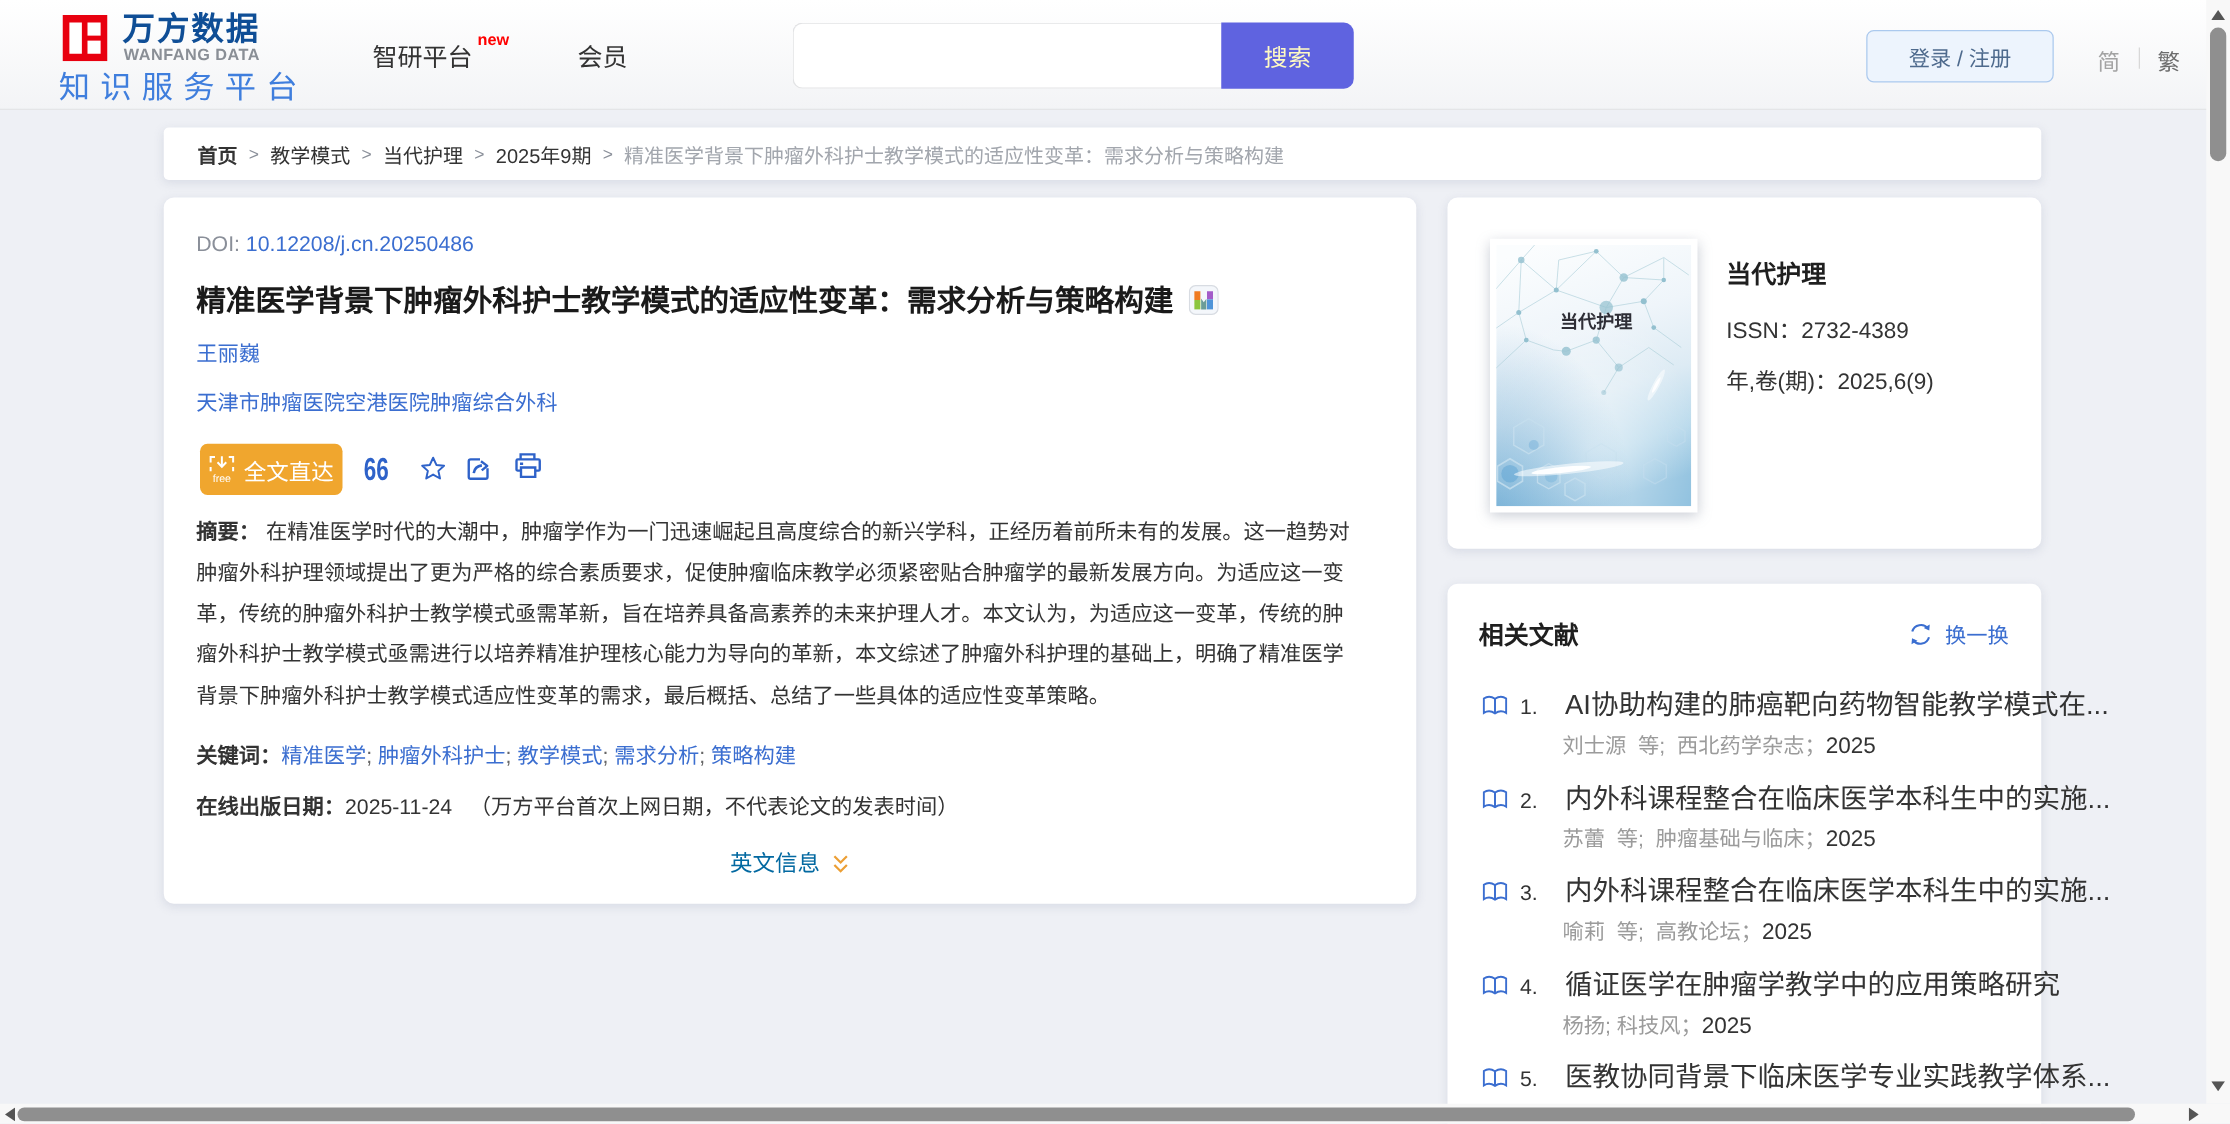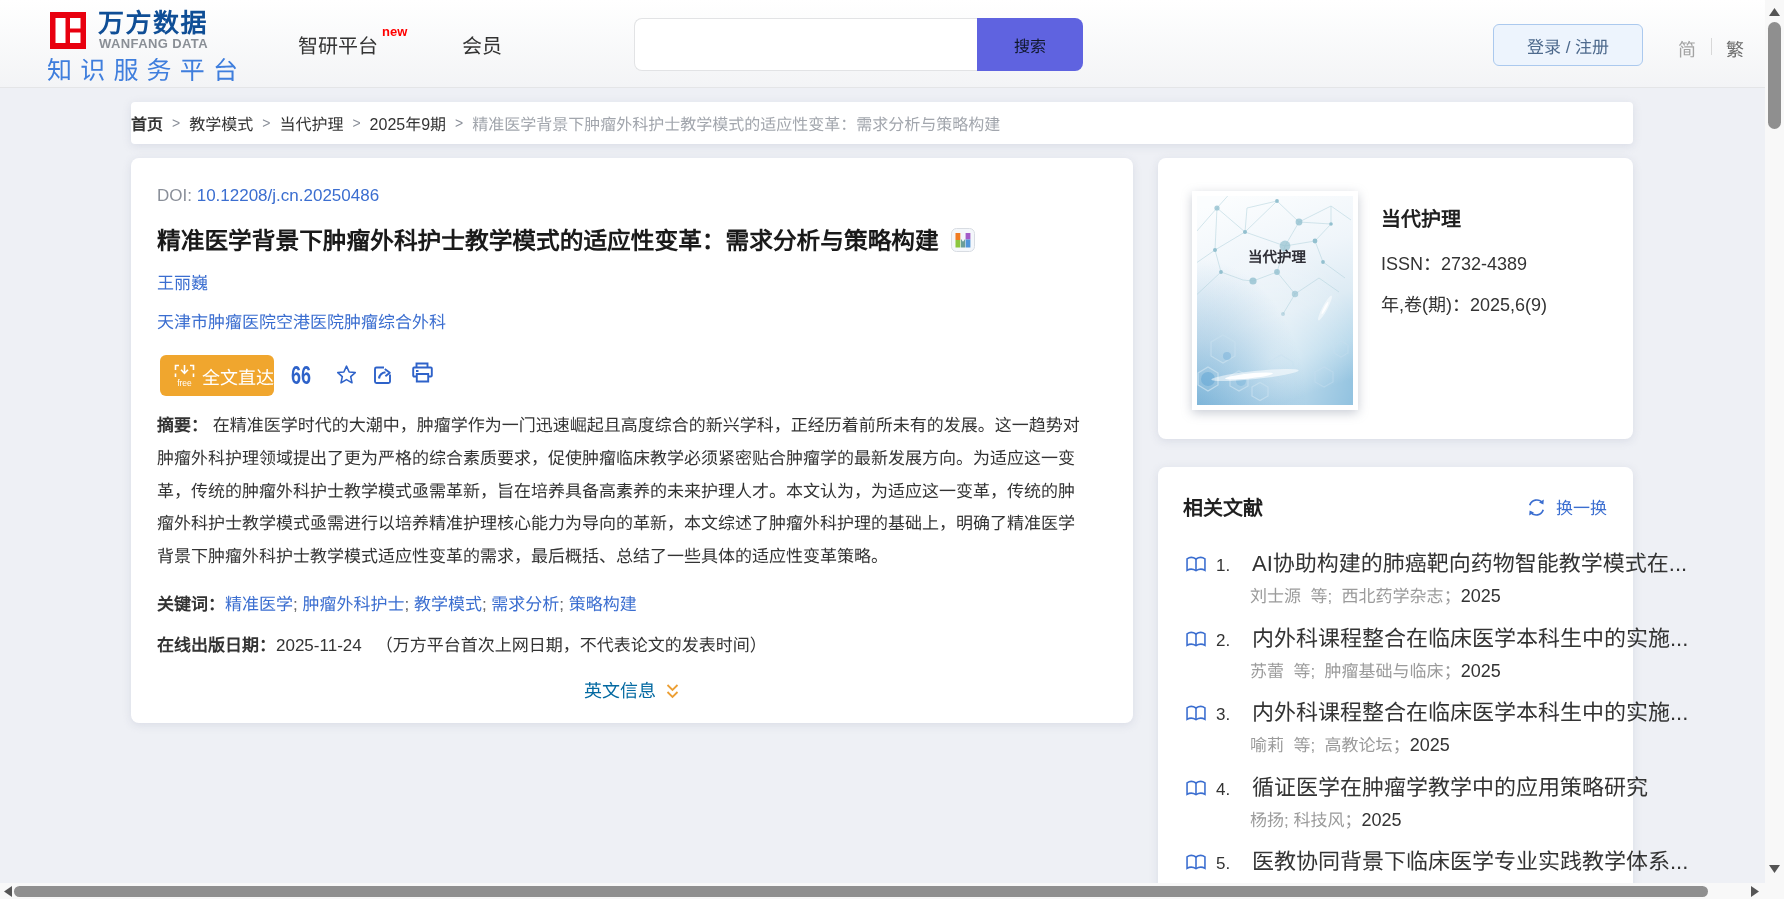--- a/index.html
+++ b/index.html
@@ -8,21 +8,21 @@
   .abs { position:absolute; }
   a { text-decoration:none; }
   .blue { color:#3b6ed0; }
   
   #header { position:absolute; left:0; top:0; width:1784px; height:88px;
     background:linear-gradient(#ffffff, #f3f4f6); border-bottom:1px solid #e4e5e7; }
   .navitem { position:absolute; font-size:20px; color:#333; }
   
   #crumb { position:absolute; left:131px; top:102px; width:1502px; height:42px; background:#fff;
     border-radius:4px; box-shadow:0 2px 8px rgba(190,196,210,0.45); font-size:16px; color:#333;
-    display:flex; align-items:center; white-space:nowrap; }
+    display:flex; align-items:center; padding-left:27px; white-space:nowrap; }
   #crumb .sep { color:#8a8f99; margin:0 9px; font-size:14px; }
   #crumb .tail { color:#a2a6ad; }
   
   #main { position:absolute; left:131px; top:158px; width:1002px; height:565px; background:#fff;
     border-radius:8px; box-shadow:0 2px 8px rgba(190,196,210,0.45); }
   
   #side1 { position:absolute; left:1158px; top:158px; width:475px; height:281px; background:#fff;
     border-radius:8px; box-shadow:0 2px 8px rgba(190,196,210,0.45); }
   #side2 { position:absolute; left:1158px; top:467px; width:475px; height:432px; background:#fff;
     border-radius:8px 8px 0 0; box-shadow:0 2px 8px rgba(190,196,210,0.45); }
@@ -48,21 +48,21 @@
   </svg>
   <div class="abs" style="left:98px; top:10px; font-size:26px; line-height:26px; font-weight:bold; color:#0f4e96; letter-spacing:1.5px;">万方数据</div>
   <div class="abs" style="left:99px; top:38px; font-size:13px; line-height:11px; font-weight:bold; color:#8a8f96; letter-spacing:0.4px;">WANFANG DATA</div>
   <div class="abs" style="left:47px; top:58px; font-size:25px; line-height:25px; color:#3f7edd; letter-spacing:8.2px;">知识服务平台</div>
 
   <div class="navitem" style="left:298px; top:30px;">智研平台</div>
   <div class="abs" style="left:382px; top:24px; font-size:13px; font-weight:bold; color:#ff0000;">new</div>
   <div class="navitem" style="left:462px; top:30px;">会员</div>
 
   <div class="abs" style="left:634px; top:18px; width:343px; height:53px; background:#fff; border:1px solid #e2e3e5; border-right:none; border-radius:8px 0 0 8px;"></div>
-  <div class="abs" style="left:977px; top:18px; width:106px; height:53px; background:#5f63e0; border-radius:8px; border-top-left-radius:0; border-bottom-left-radius:0; color:#0f172a; font-size:16px; display:flex; align-items:center; justify-content:center;">搜索</div>
+  <div class="abs" style="left:977px; top:18px; width:106px; height:53px; background:#5f63e0; border-radius:8px; border-top-left-radius:0; border-bottom-left-radius:0; color:#fef9c3; font-size:19px; display:flex; align-items:center; justify-content:center;">搜索</div>
 
   <div class="abs" style="left:1493px; top:24px; width:150px; height:42px; background:#edf4fd; border:1px solid #abc9ee; border-radius:6px; color:#4e6a8d; font-size:17px; display:flex; align-items:center; justify-content:center;">登录 / 注册</div>
   <div class="abs" style="left:1678px; top:35px; font-size:18px; color:#a3a3a3;">简</div>
   <div class="abs" style="left:1711px; top:38px; width:1px; height:17px; background:#d8d8d8;"></div>
   <div class="abs" style="left:1726px; top:35px; font-size:18px; color:#6d6d6d;">繁</div>
 </div>
 
 <div id="crumb">
   <span style="font-weight:bold;">首页</span>
     <span class="sep">&gt;</span>
@@ -82,21 +82,21 @@
         <rect x="4.5" y="5" width="4.8" height="7" fill="#f07c23"></rect>
         <rect x="4.5" y="12" width="4.8" height="7.5" fill="#8cc63f"></rect>
         <rect x="14.6" y="5" width="4.8" height="6.5" fill="#a45cc9"></rect>
         <rect x="14.6" y="11.5" width="4.8" height="8" fill="#4f94d8"></rect>
         <polygon points="9.9,10.8 12,13.8 14.1,11 14.1,19.5 9.9,19.5" fill="#6a9d98"></polygon>
       </svg></div>
   <div class="line" style="left:26px; top:111px; font-size:17px;"><a class="blue">王丽巍</a></div>
   <div class="line" style="left:26px; top:150px; font-size:17px;"><a class="blue">天津市肿瘤医院空港医院肿瘤综合外科</a></div>
 
   <div class="abs" style="left:29px; top:197px;">
-    <div class="abs" style="left:0; top:0; width:114px; height:41px; background:#f0a62e; border-radius:6px; color:#fff; font-size:18px; display:flex; align-items:center; justify-content:flex-end; gap:7px;">
+    <div class="abs" style="left:0; top:0; width:114px; height:41px; background:#f0a62e; border-radius:6px; color:#fff; font-size:18px; display:flex; align-items:center; justify-content:center; gap:7px;">
       <svg width="21" height="24" viewBox="0 0 21 24" fill="none" stroke="#fff" stroke-width="1.6">
         <path d="M5 1.5 H1.5 V6"></path>
           <path d="M16 1.5 H19.5 V6"></path>
         <path d="M10.5 1 V9"></path>
           <path d="M7 5.8 L10.5 9.4 L14 5.8" fill="none"></path>
         <path d="M1.5 9.5 V13"></path>
           <path d="M19.5 9.5 V13"></path>
         <text x="10.5" y="21.5" font-size="8.5" fill="#fff" stroke="none" text-anchor="middle" font-family="Liberation Sans">free</text>
       </svg>
       <span>全文直达</span>

